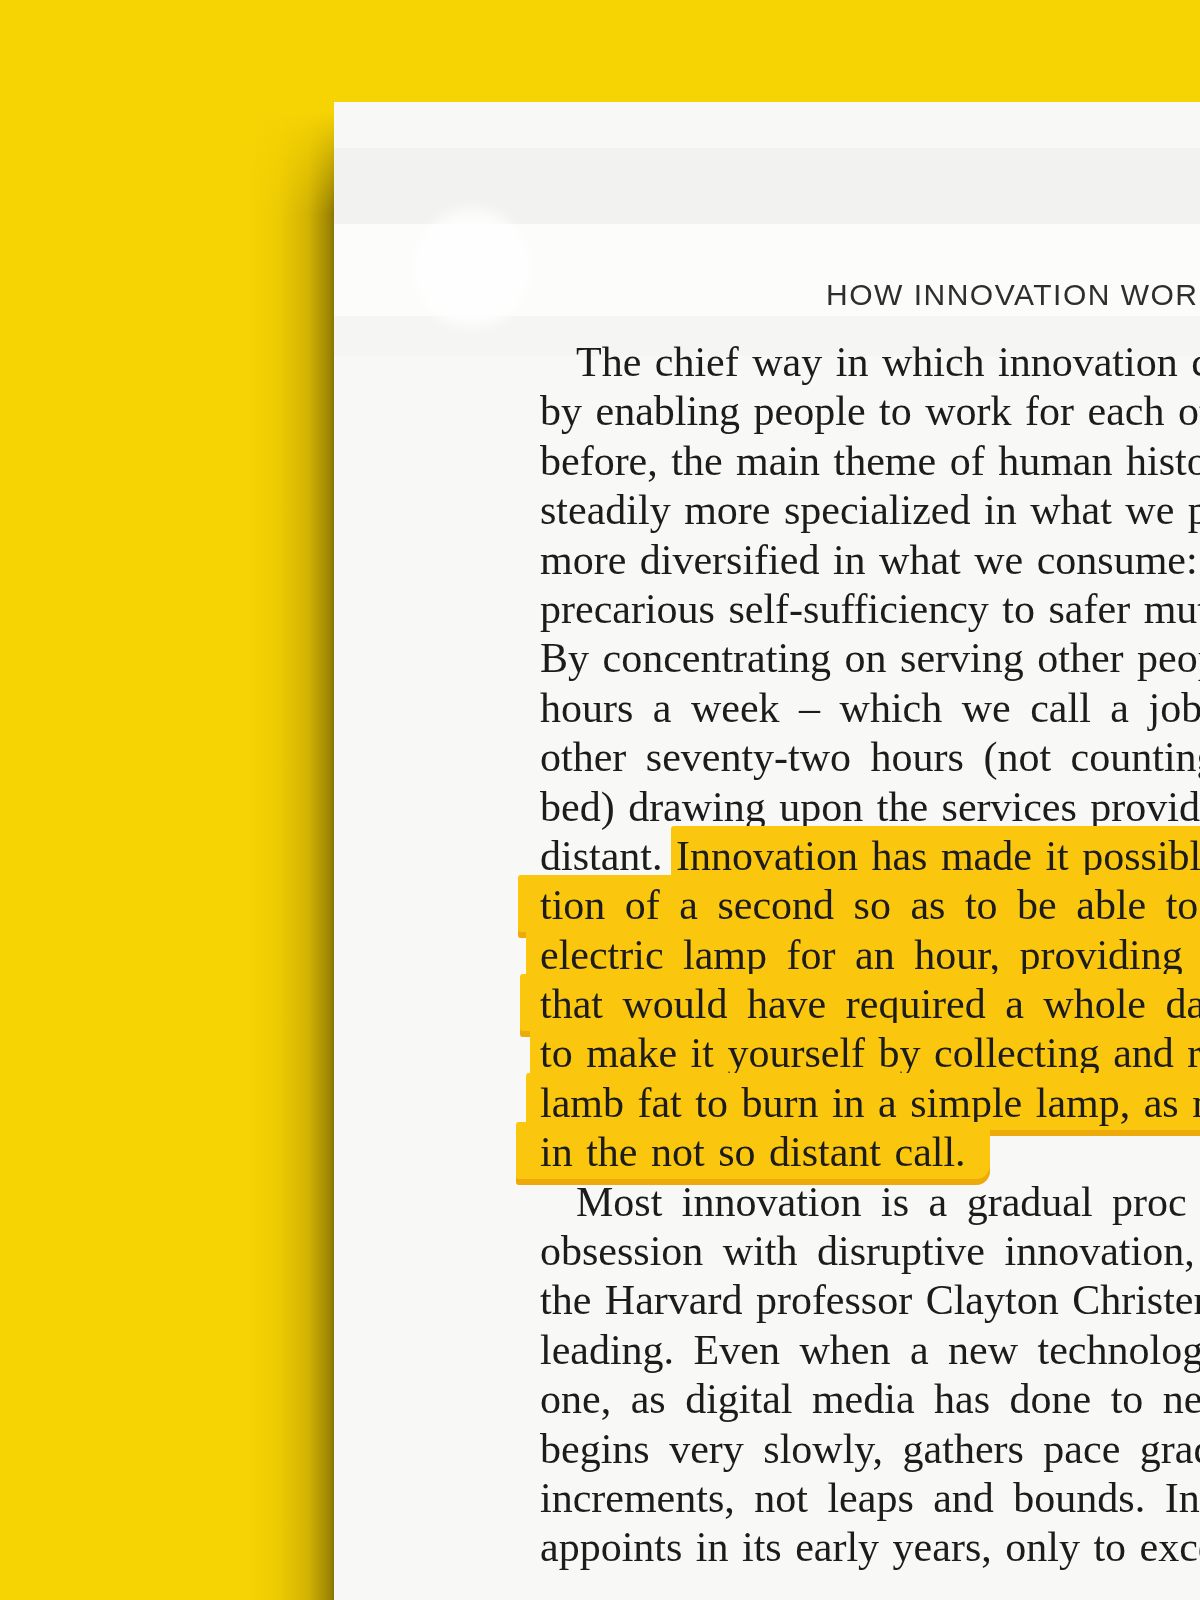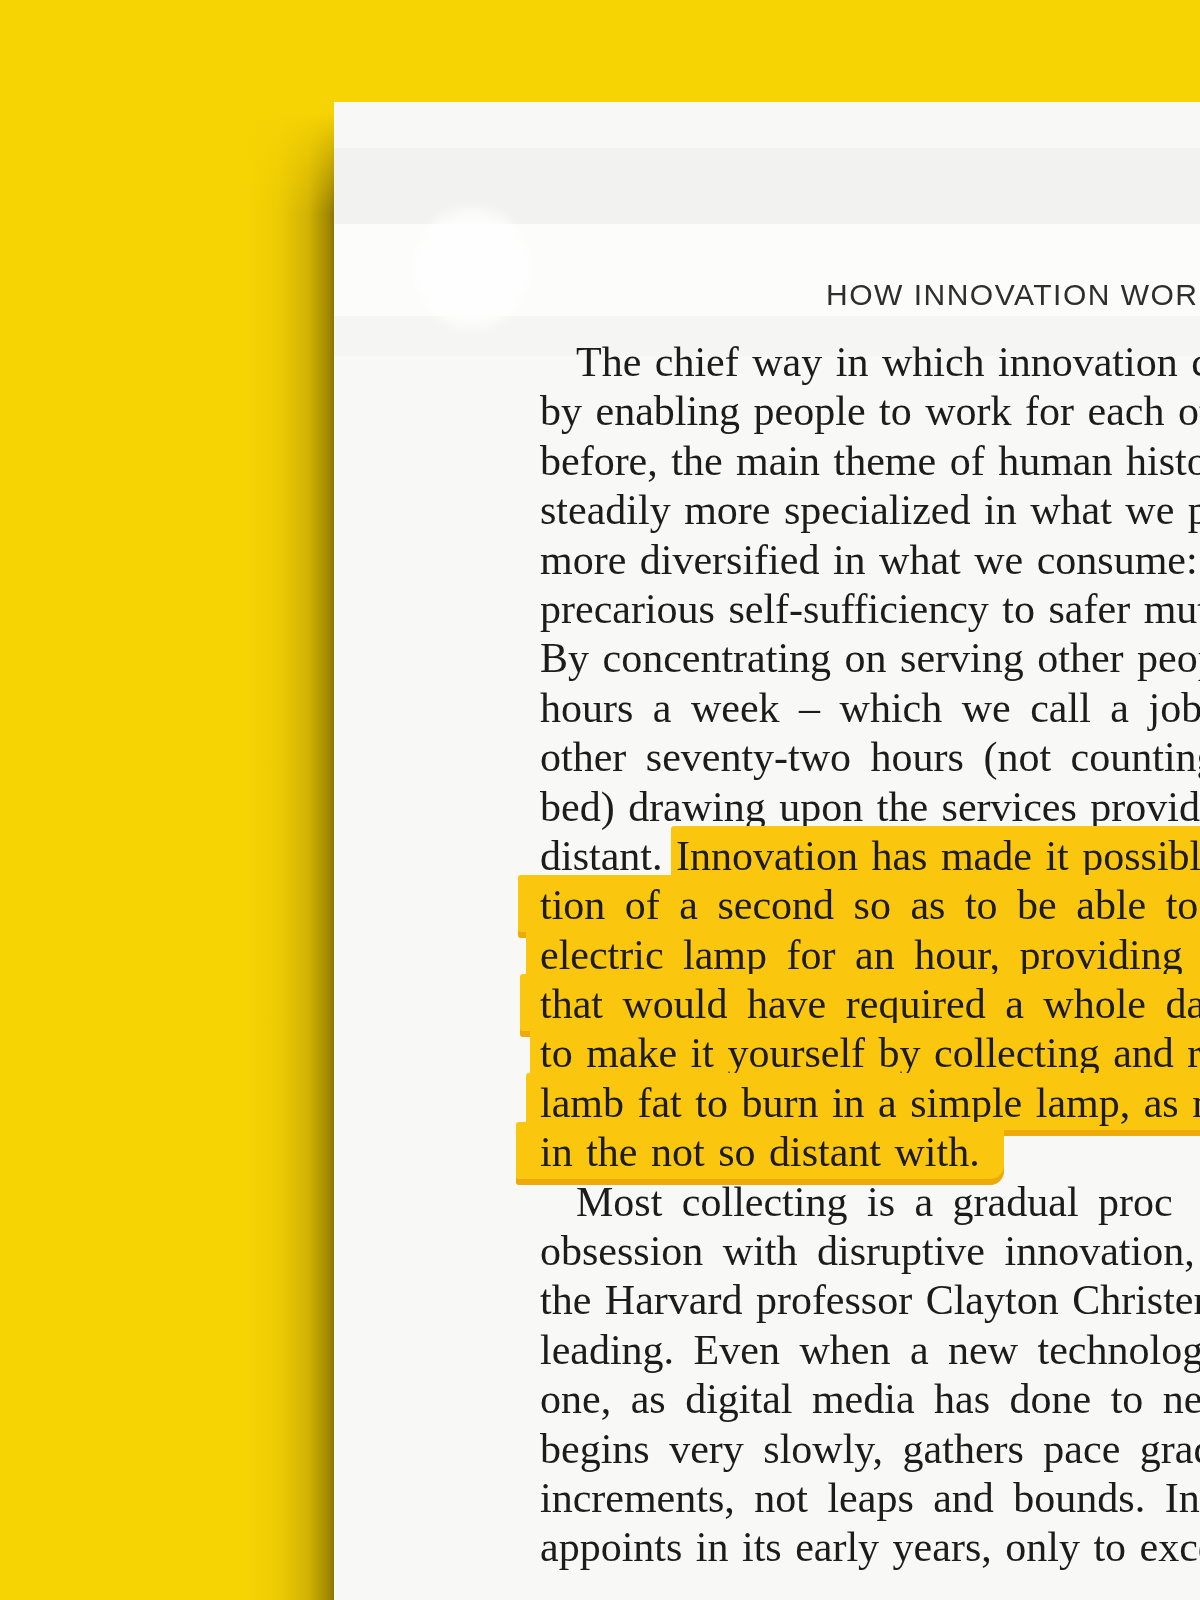--- a/index.html
+++ b/index.html
@@ -92,22 +92,22 @@
         <div class="line"><span>By concentrating on serving other peopl</span></div>
         <div class="line wide"><span>hours a week – which we call a job – y</span></div>
         <div class="line wide"><span>other seventy-two hours (not counting</span></div>
         <div class="line"><span>bed) drawing upon the services provide</span></div>
         <div class="line"><span>distant. </span><span class="hl hl-mid">Innovation has made it possible t</span></div>
         <div class="line wide"><span class="hl">tion of a second so as to be able to affo</span></div>
         <div class="line wide"><span class="hl">electric lamp for an hour, providing the</span></div>
         <div class="line wide"><span class="hl">that would have required a whole day’s</span></div>
         <div class="line"><span class="hl">to make it yourself by collecting and refi</span></div>
         <div class="line"><span class="hl">lamb fat to burn in a simple lamp, as muc</span></div>
-        <div class="line"><span class="hl hl-end">in the not so distant with.</span></div>
-        <div class="line indent wide"><span>Most collecting is a gradual proc</span></div>
+        <div class="line"><span class="hl hl-end">in the not so distant call.</span></div>
+        <div class="line indent wide"><span>Most innovation is a gradual proc</span></div>
         <div class="line wide"><span>obsession with disruptive innovation, a</span></div>
         <div class="line"><span>the Harvard professor Clayton Christens</span></div>
         <div class="line wide"><span>leading. Even when a new technology d</span></div>
         <div class="line wide"><span>one, as digital media has done to news</span></div>
         <div class="line wide"><span>begins very slowly, gathers pace gradua</span></div>
         <div class="line wide"><span>increments, not leaps and bounds. Inno</span></div>
         <div class="line"><span>appoints in its early years, only to exceed</span></div>
       </div>
   </div>
 </div>

